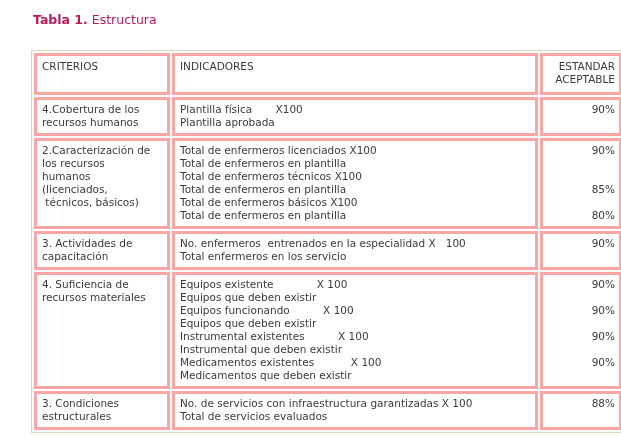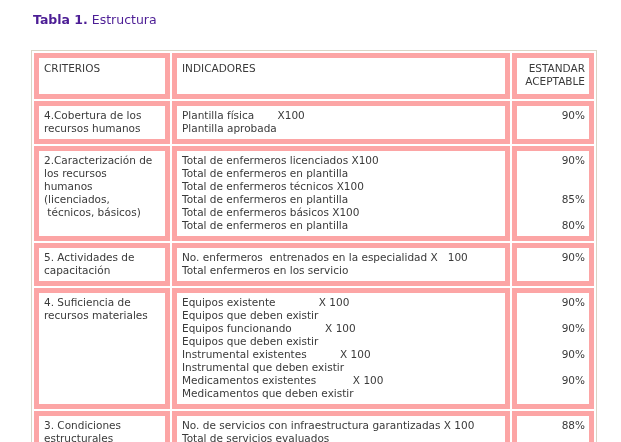--- a/index.html
+++ b/index.html
@@ -7,46 +7,46 @@
     width: 621px; height: 442px;
     background: #ffffff;
     font-family: "DejaVu Sans", "Liberation Sans", sans-serif;
     color: #3a3a3a;
     overflow: hidden;
   }
   .page { padding: 12px 0 0 33px; }
   .caption {
     font-size: 12.5px;
     line-height: 16px;
-    color: #4c1d95;
+    color: #be185d;
     margin-bottom: 22px;
   }
   .caption b { font-weight: bold; }
   table.structure {
     border-collapse: separate;
     border-spacing: 2px;
     border: 1px solid #d9d5c5;
     background: #ffffff;
     table-layout: fixed;
     width: 564px;
     margin-left: -2px;
   }
   td, th {
-    border: 5px solid #fca5a5;
+    border: 3px solid #fca5a5;
     vertical-align: top;
     font-size: 10.5px;
     line-height: 13px;
     font-weight: normal;
     padding: 3px 4px 4px 5px;
     white-space: pre-wrap;
     text-align: left;
     color: #3a3a3a;
   }
   .col-criterio  { width: 136px; }
-  .col-indicador { width: 338px; }
+  .col-indicador { width: 366px; }
   .col-estandar  { width: 82px; }
   th.col-estandar, td.col-estandar { text-align: right; }
   th { padding-top: 4px; padding-bottom: 6px; }
 </style>
 </head>
 <body>
 
 <div class="page">
 
   <div class="caption"><b>Tabla 1.</b><span> Estructura</span></div>
@@ -81,21 +81,21 @@
 Total de enfermeros básicos X100
 Total de enfermeros en plantilla</td>
         <td class="col-estandar">90%
 
 
 85%
 
 80%</td>
       </tr>
       <tr>
-        <td class="col-criterio">5. Actividades de
+        <td class="col-criterio">3. Actividades de
 capacitación</td>
         <td class="col-indicador">No. enfermeros  entrenados en la especialidad X   100
 Total enfermeros en los servicio</td>
         <td class="col-estandar">90%</td>
       </tr>
       <tr>
         <td class="col-criterio">4. Suficiencia de
 recursos materiales</td>
         <td class="col-indicador">Equipos existente             X 100
 Equipos que deben existir

